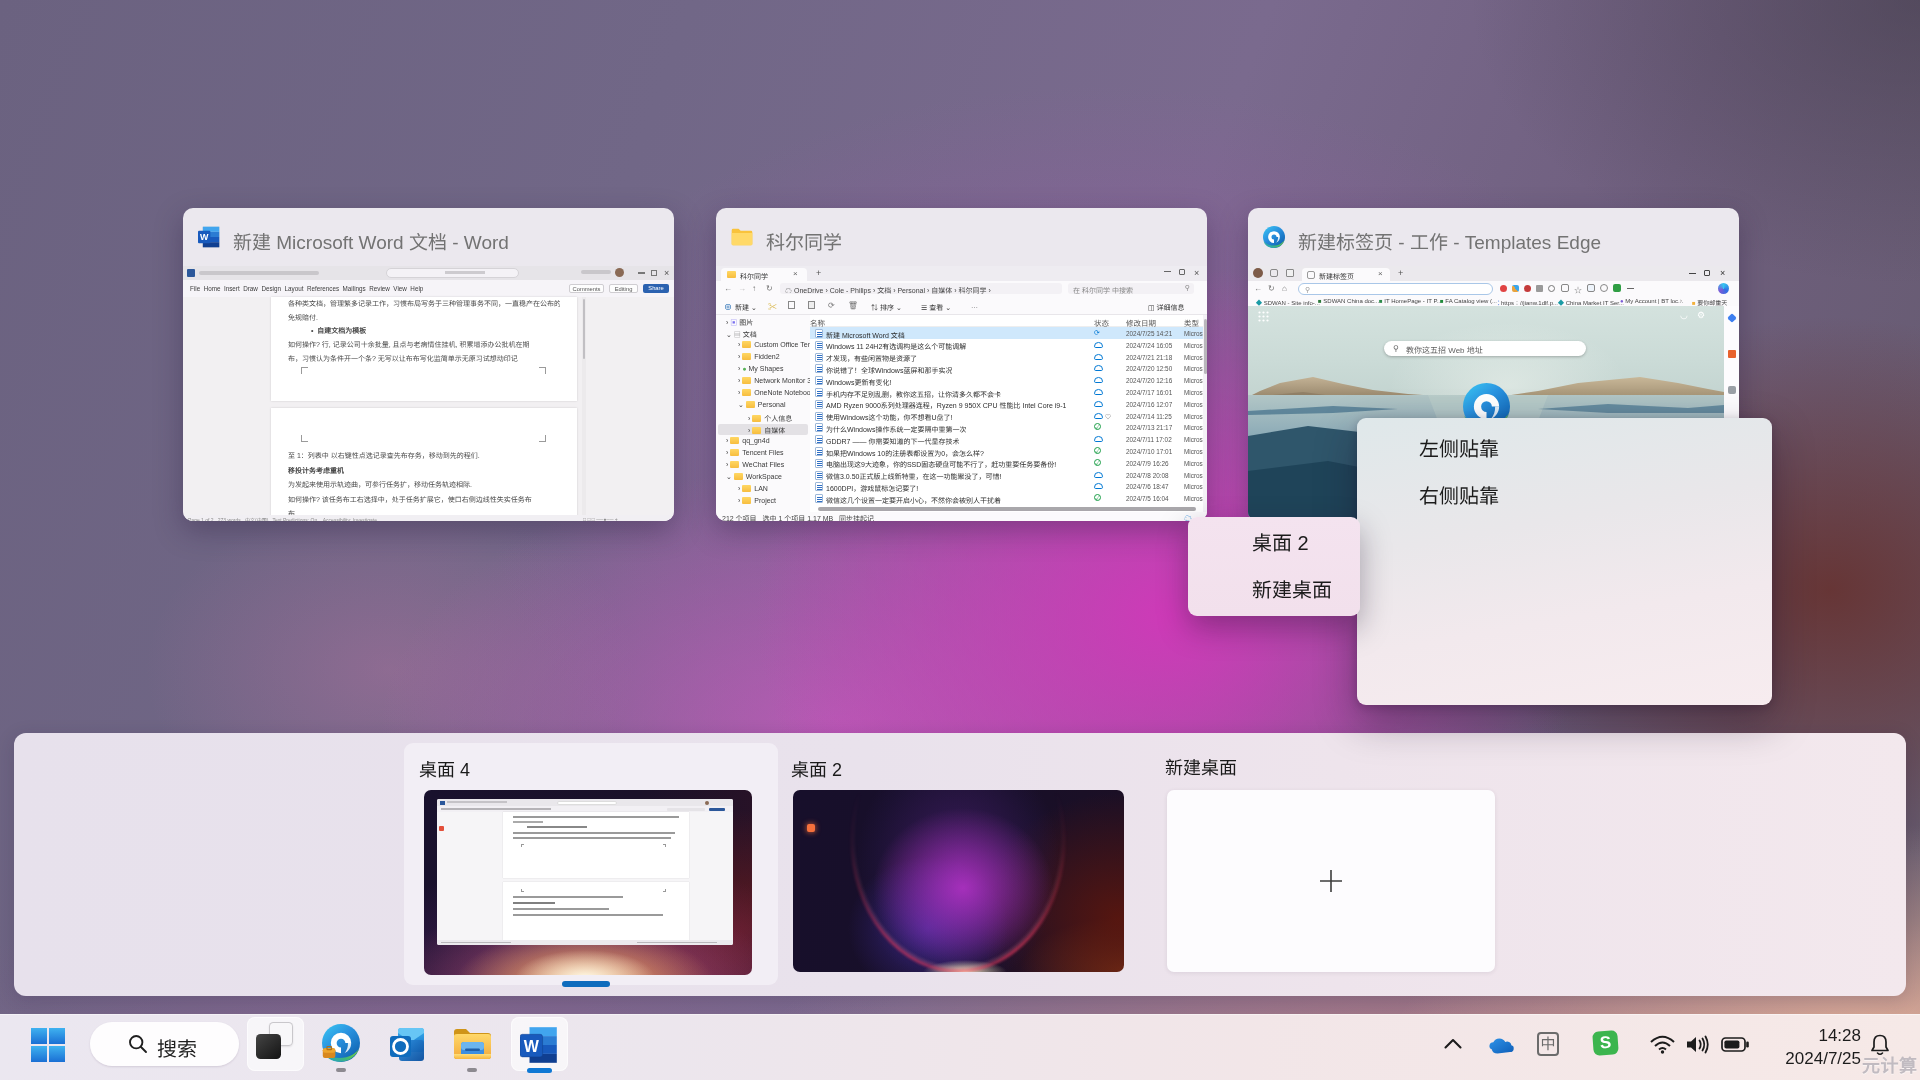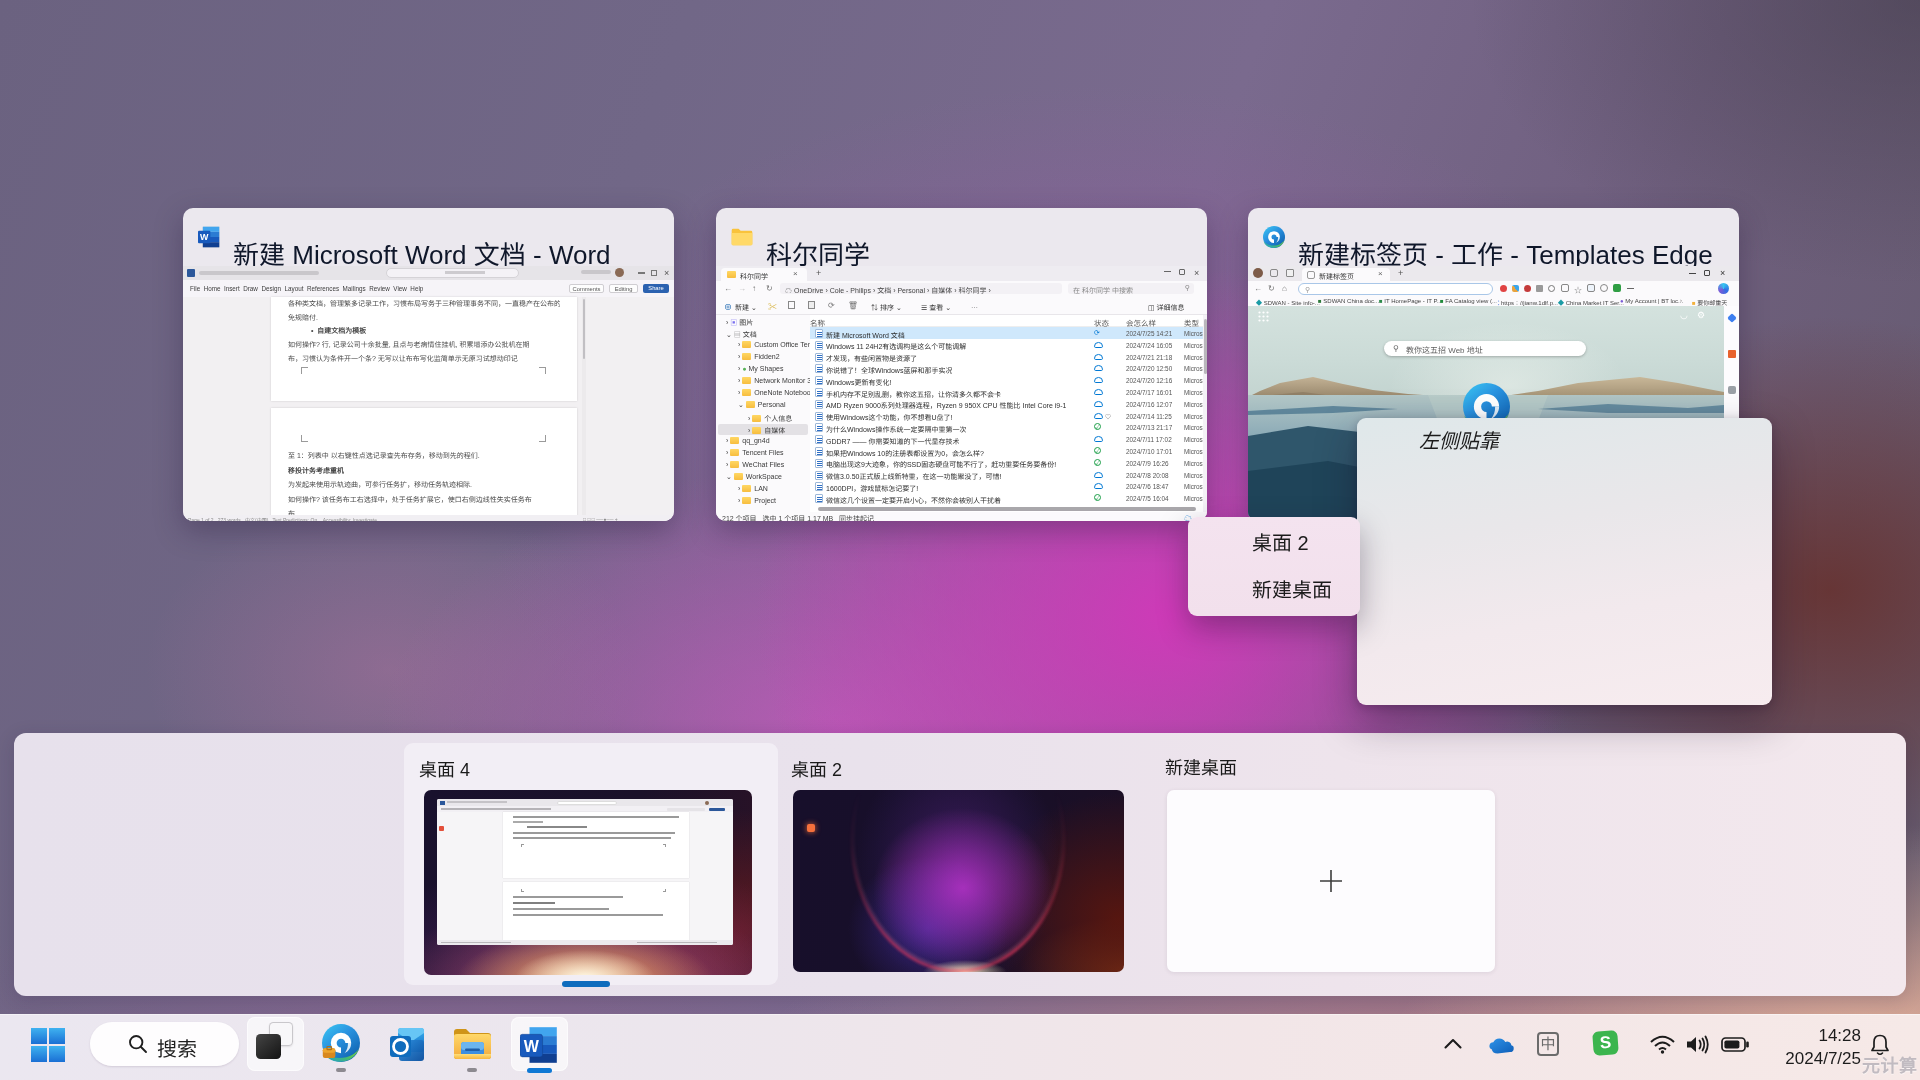--- a/index.html
+++ b/index.html
@@ -21,28 +21,28 @@
       radial-gradient(ellipse 900px 330px at 1420px 1090px, rgba(230,152,152,0.60), rgba(230,152,152,0) 75%),
       radial-gradient(ellipse 700px 330px at 420px 1090px, rgba(152,98,152,0.50), rgba(152,98,152,0) 75%),
       linear-gradient(110deg, #6b6280 0%, #716787 30%, #7a6a8e 55%, #6f5f7e 75%, #635a6c 100%);
   }
 
   
   .card { position:absolute; top:208px; width:491px; height:313px; border-radius:10px;
     background:#ebe8ee; box-shadow:0 10px 28px rgba(40,25,60,0.35); overflow:hidden; }
   .chead { position:absolute; left:0; top:0; right:0; height:58px; }
   .chead .cicon { position:absolute; left:15px; top:18px; width:22px; height:22px; }
-  .chead .ctitle { position:absolute; left:50px; top:26px; font-size:26px; color:#0f172a; white-space:nowrap; }
+  .chead .ctitle { position:absolute; left:50px; top:19px; font-size:19px; color:#737373; white-space:nowrap; }
   .cbody { position:absolute; left:0; top:58px; right:0; bottom:0; background:#fff; }
 
   
   .menu { position:absolute; left:1357px; top:418px; width:415px; height:287px; border-radius:9px;
     background:linear-gradient(170deg, #dfe8ea 0%, #e9e7ea 38%, #f2e9ed 66%, #f7ecef 100%);
     box-shadow:0 16px 40px rgba(30,15,40,0.38), 0 2px 8px rgba(30,15,40,0.22);
-    padding:0 0; z-index:40;font-style:italic; }
+    padding:8px 0; z-index:40; }
   .mi { position:relative; height:46.5px; line-height:46.5px; padding-left:62px; font-size:20px; color:#1b1b1b; }
   .mi .hlbg { position:absolute; left:5px; right:5px; top:4px; bottom:4px; background:rgba(95,75,95,0.11); border-radius:5px; }
   .mi .mtxt { position:relative; }
   .mi .shortcut { position:absolute; right:24px; top:0; font-size:18px; color:#5d5d5d; }
   .mi .arrow { position:absolute; right:27px; top:16px; width:8px; height:8px;
     border-top:1.7px solid #4a4a4a; border-right:1.7px solid #4a4a4a; transform:rotate(45deg); }
   .submenu { position:absolute; left:1188px; top:517px; width:172px; height:99px; border-radius:9px;
     background:linear-gradient(180deg, #f4e3ef 0%, #f2e0ec 100%);
     box-shadow:0 12px 30px rgba(30,15,40,0.35); padding:3px 0; z-index:41; }
   .smi { height:46.5px; line-height:46.5px; padding-left:64px; font-size:20px; color:#1b1b1b; white-space:nowrap; }
@@ -313,21 +313,21 @@
       <div class="tree" style="left:10px;top:146px;">› <span class="fold"></span>WeChat Files</div>
       <div class="tree" style="left:10px;top:158px;">⌄ <span class="fold"></span>WorkSpace</div>
       <div class="tree" style="left:22px;top:170px;">› <span class="fold"></span>LAN</div>
       <div class="tree" style="left:22px;top:182px;">› <span class="fold"></span>Project</div>
     </div>
 
     <div class="abs" style="left:94px;top:49px;width:397px;height:197px;background:#fff;overflow:hidden;">
       <div class="abs" style="left:0;top:0;width:397px;height:12px;border-bottom:0.5px solid #eee;">
         <span class="abs etext" style="left:0;top:2px;color:#555;">名称</span>
         <span class="abs etext" style="left:284px;top:2px;color:#555;">状态</span>
-        <span class="abs etext" style="left:316px;top:2px;color:#555;">会怎么样</span>
+        <span class="abs etext" style="left:316px;top:2px;color:#555;">修改日期</span>
         <span class="abs etext" style="left:374px;top:2px;color:#555;">类型</span>
       </div>
       <div class="erow" style="top:12px;background:#cfe8fc;">
           <span class="dicon"></span>
           <span class="nm">新建 Microsoft Word 文档</span>
           <span class="abs" style="left:284px;top:2px;font-size:7px;color:#0078d4;">⟳</span>
           <span class="dt">2024/7/25 14:21</span>
           <span class="tp">Micros</span>
         </div>
       <div class="erow" style="top:23.8px;">
@@ -592,20 +592,21 @@
       <span class="abs" style="left:3.5px;top:80px;width:8px;height:8px;background:#9aa0a6;border-radius:2px;"></span>
       <span class="abs" style="left:3.5px;top:116px;width:8px;height:8px;background:#7b5bd6;border-radius:2px;"></span>
       <span class="abs" style="left:3.5px;top:152px;width:8px;height:8px;background:#2f6fe4;border-radius:50%;"></span>
       <span class="abs" style="left:3.5px;top:188px;width:8px;height:8px;background:#4456d8;border-radius:2px;"></span>
     </div>
   </div>
 </div>
 
 <div class="menu">
   <div class="mi">左侧贴靠</div>
+  <div class="mi">右侧贴靠</div>
 </div>
 <div class="submenu">
   <div class="smi">桌面 2</div>
   <div class="smi">新建桌面</div>
 </div>
 
 <div class="taskbar"></div>
 
 <svg class="abs" style="left:31px;top:1028px;z-index:52;" width="34" height="34" viewBox="0 0 34 34">
   <defs>

